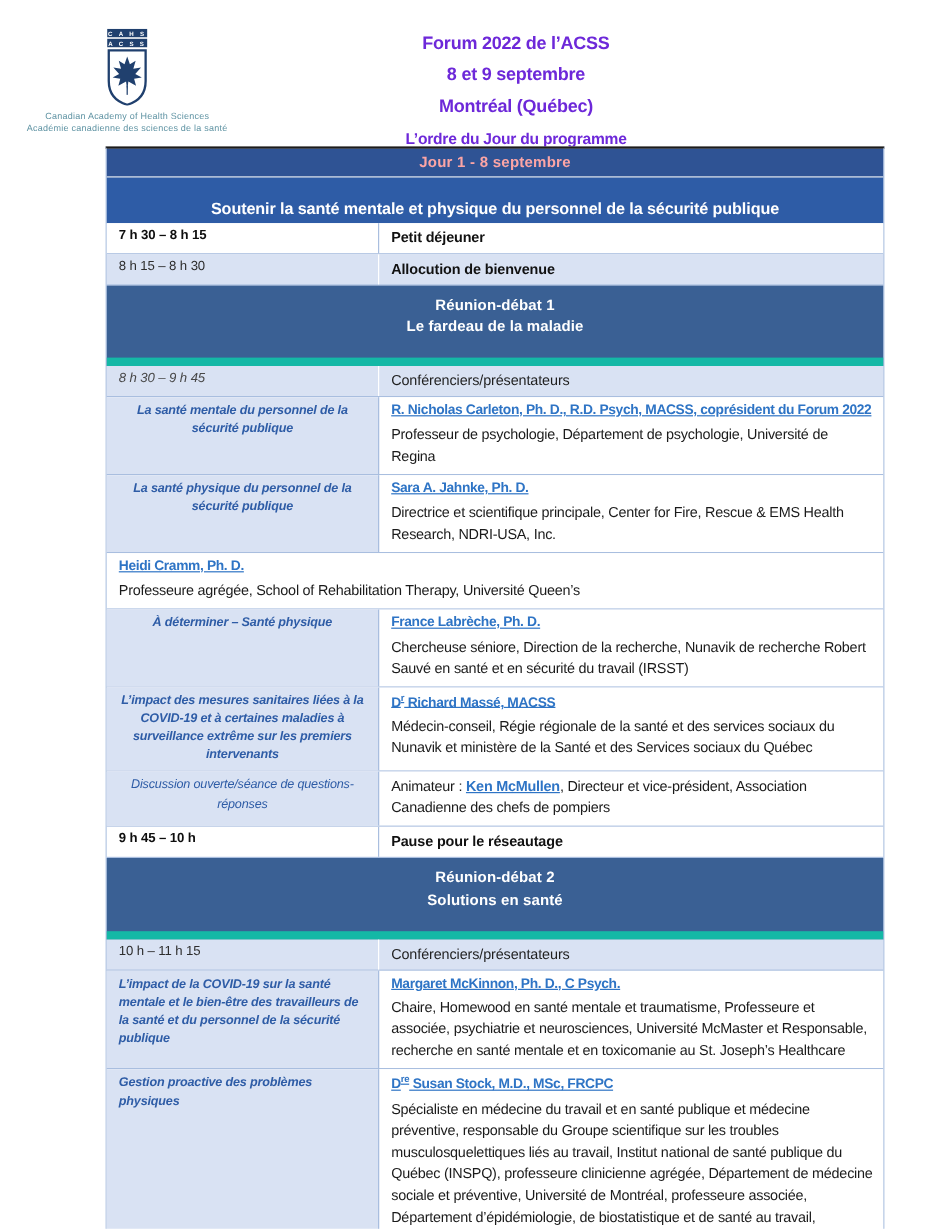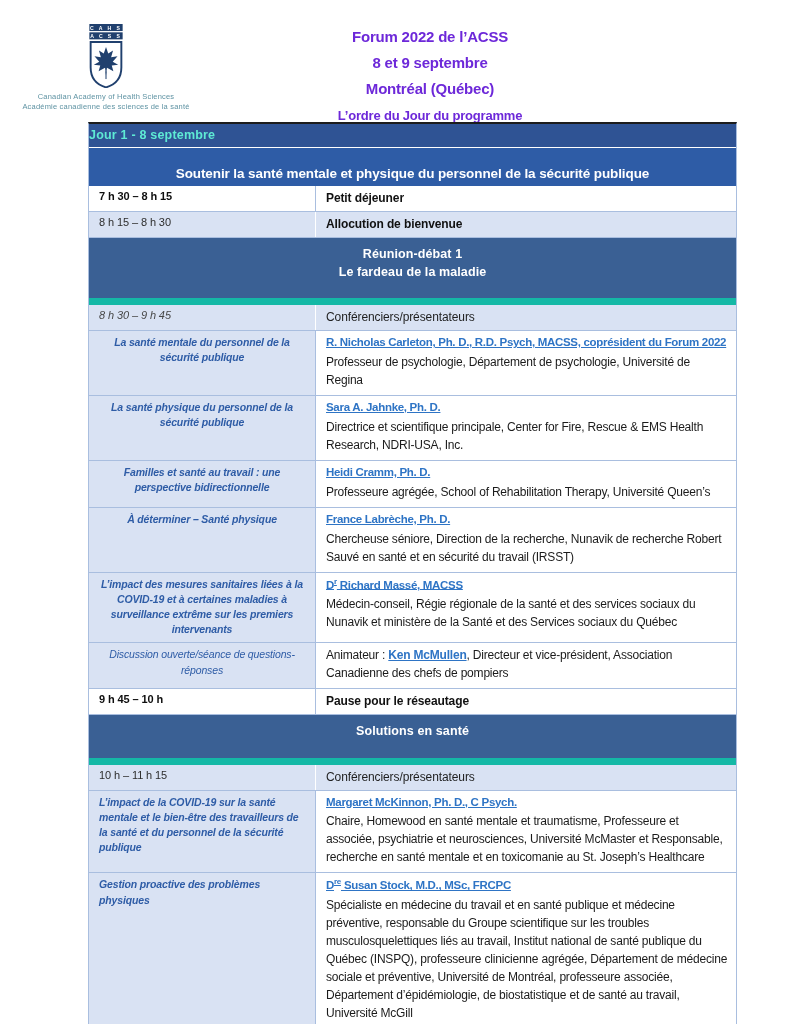--- a/index.html
+++ b/index.html
@@ -12,22 +12,22 @@
   .logo-caption{font-size:7.5px;line-height:10px;color:var(--logo_caption);letter-spacing:.2px;}
 
   .titles{position:absolute;left:110px;top:24px;width:640px;text-align:center;color:#6d28d9;}
   .title-line{font-size:15px;font-weight:bold;line-height:26px;letter-spacing:-.2px;}
   .subtitle{font-size:13px;font-weight:bold;margin-top:6px;letter-spacing:-.2px;}
 
   
   .tbl{position:absolute;left:88px;top:122px;width:649px;box-sizing:border-box;
        border:1px solid #a9bedf;border-top:2px solid #1c1c1c;border-bottom:2px solid var(--theme_bg);
        background:#fff;}
-  .hdr1{background:var(--day_header_bg);color:#5eead4;font-weight:bold;font-size:12.5px;
-        text-align:left;padding:4px 0 5px;border-bottom:1px solid #fff;letter-spacing:.2px;}
+  .hdr1{background:var(--day_header_bg);color:#fca5a5;font-weight:bold;font-size:12.5px;
+        text-align:center;padding:4px 0 5px;border-bottom:1px solid #fff;letter-spacing:.2px;}
   .hdr2{background:var(--theme_bg);color:#fff;font-weight:bold;font-size:13.5px;
         text-align:center;padding:18px 0 5px;letter-spacing:-.1px;}
 
   .row{display:flex;background:#fff;border-bottom:1px solid #a9bedf;}
   .row:last-child{border-bottom:none;}
   .row.shade{background:var(--shade_bg);}
   .row.shade .cl{border-right-color:#fff;}
   .band{background:var(--band_bg);color:#fff;text-align:center;font-weight:bold;font-size:12.5px;
         line-height:1.45;padding:7px 0 17px;border-bottom:7px solid #14b8a6;letter-spacing:.1px;}
   .cl{width:227px;box-sizing:border-box;border-right:1px solid #a9bedf;padding:4px 10px 5px 10px;}
@@ -111,21 +111,20 @@
           </div>
         </div>
         <div class="row topic-row">
           <div class="cl topic">La santé physique du personnel de la sécurité publique</div>
           <div class="cr">
             <div class="name"><span class="lnk">Sara A. Jahnke, Ph. D.</span></div>
             <div class="desc">Directrice et scientifique principale, Center for Fire, Rescue &amp; EMS Health Research, NDRI-USA, Inc.</div>
           </div>
         </div>
         <div class="row topic-row">
-          <div class="cl topic">Familles et santé au travail : une perspective bidirectionnelle</div>
           <div class="cr">
             <div class="name"><span class="lnk">Heidi Cramm, Ph. D.</span></div>
             <div class="desc">Professeure agrégée, School of Rehabilitation Therapy, Université Queen’s</div>
           </div>
         </div>
         <div class="row topic-row">
           <div class="cl topic">À déterminer – Santé physique</div>
           <div class="cr">
             <div class="name"><span class="lnk">France Labrèche, Ph. D.</span></div>
             <div class="desc">Chercheuse séniore, Direction de la recherche, Nunavik de recherche Robert Sauvé en santé et en sécurité du travail (IRSST)</div>
@@ -144,20 +143,21 @@
             <div class="desc"><span>Animateur : </span><span class="lnk">Ken McMullen</span><span>, Directeur et vice-président, Association Canadienne des chefs de pompiers</span></div>
           </div>
         </div>
         <div class="row">
           <div class="cl time b">9 h 45 – 10 h</div>
           <div class="cr">
             <div class="lbl b">Pause pour le réseautage</div>
           </div>
         </div>
         <div class="band">
+          <div class="band-line">Réunion-débat 2</div>
           <div class="band-line">Solutions en santé</div>
         </div>
         <div class="row shade">
           <div class="cl time">10 h – 11 h 15</div>
           <div class="cr">
             <div class="lbl">Conférenciers/présentateurs</div>
           </div>
         </div>
         <div class="row topic-row">
           <div class="cl topic al">L’impact de la COVID-19 sur la santé mentale et le bien-être des travailleurs de la santé et du personnel de la sécurité publique</div>

